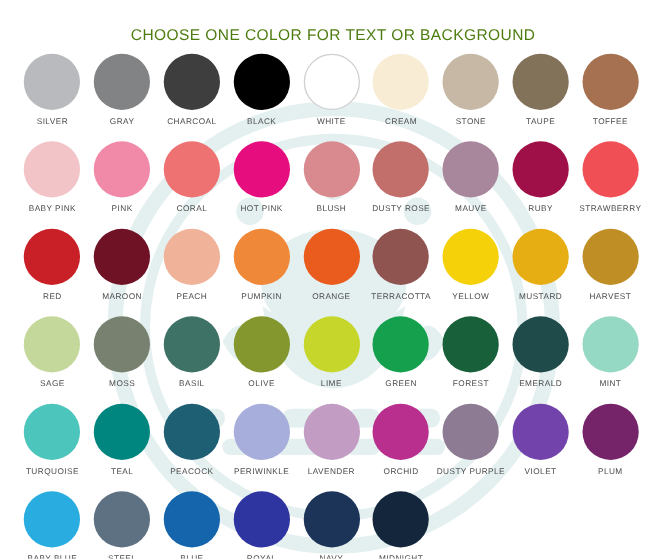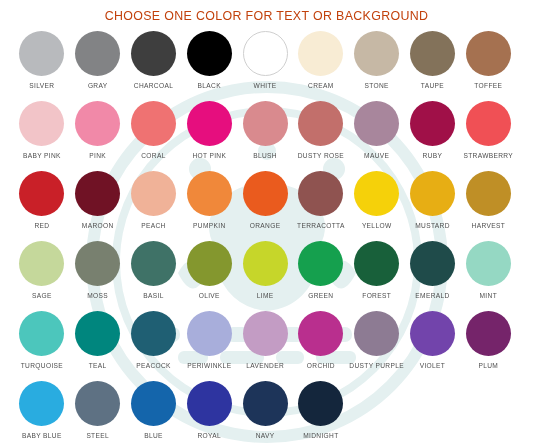--- a/index.html
+++ b/index.html
@@ -32,23 +32,23 @@
     pointer-events: none;
     z-index: 0;
     opacity: 1;
   }
   #chart-title {
     position: relative;
     z-index: 2;
     text-align: center;
     font-size: 12.4px;
     letter-spacing: 0.35px;
-    color: #c2410c;
+    color: #4d7c0f;
     font-weight: 400;
-    padding-top: 8px;
+    padding-top: 20px;
     line-height: 16px;
     white-space: nowrap;
   }
   #swatch-grid {
     position: relative;
     z-index: 2;
     margin-top: 7px;
     padding: 0 14px;
   }
   .swatch-row {

